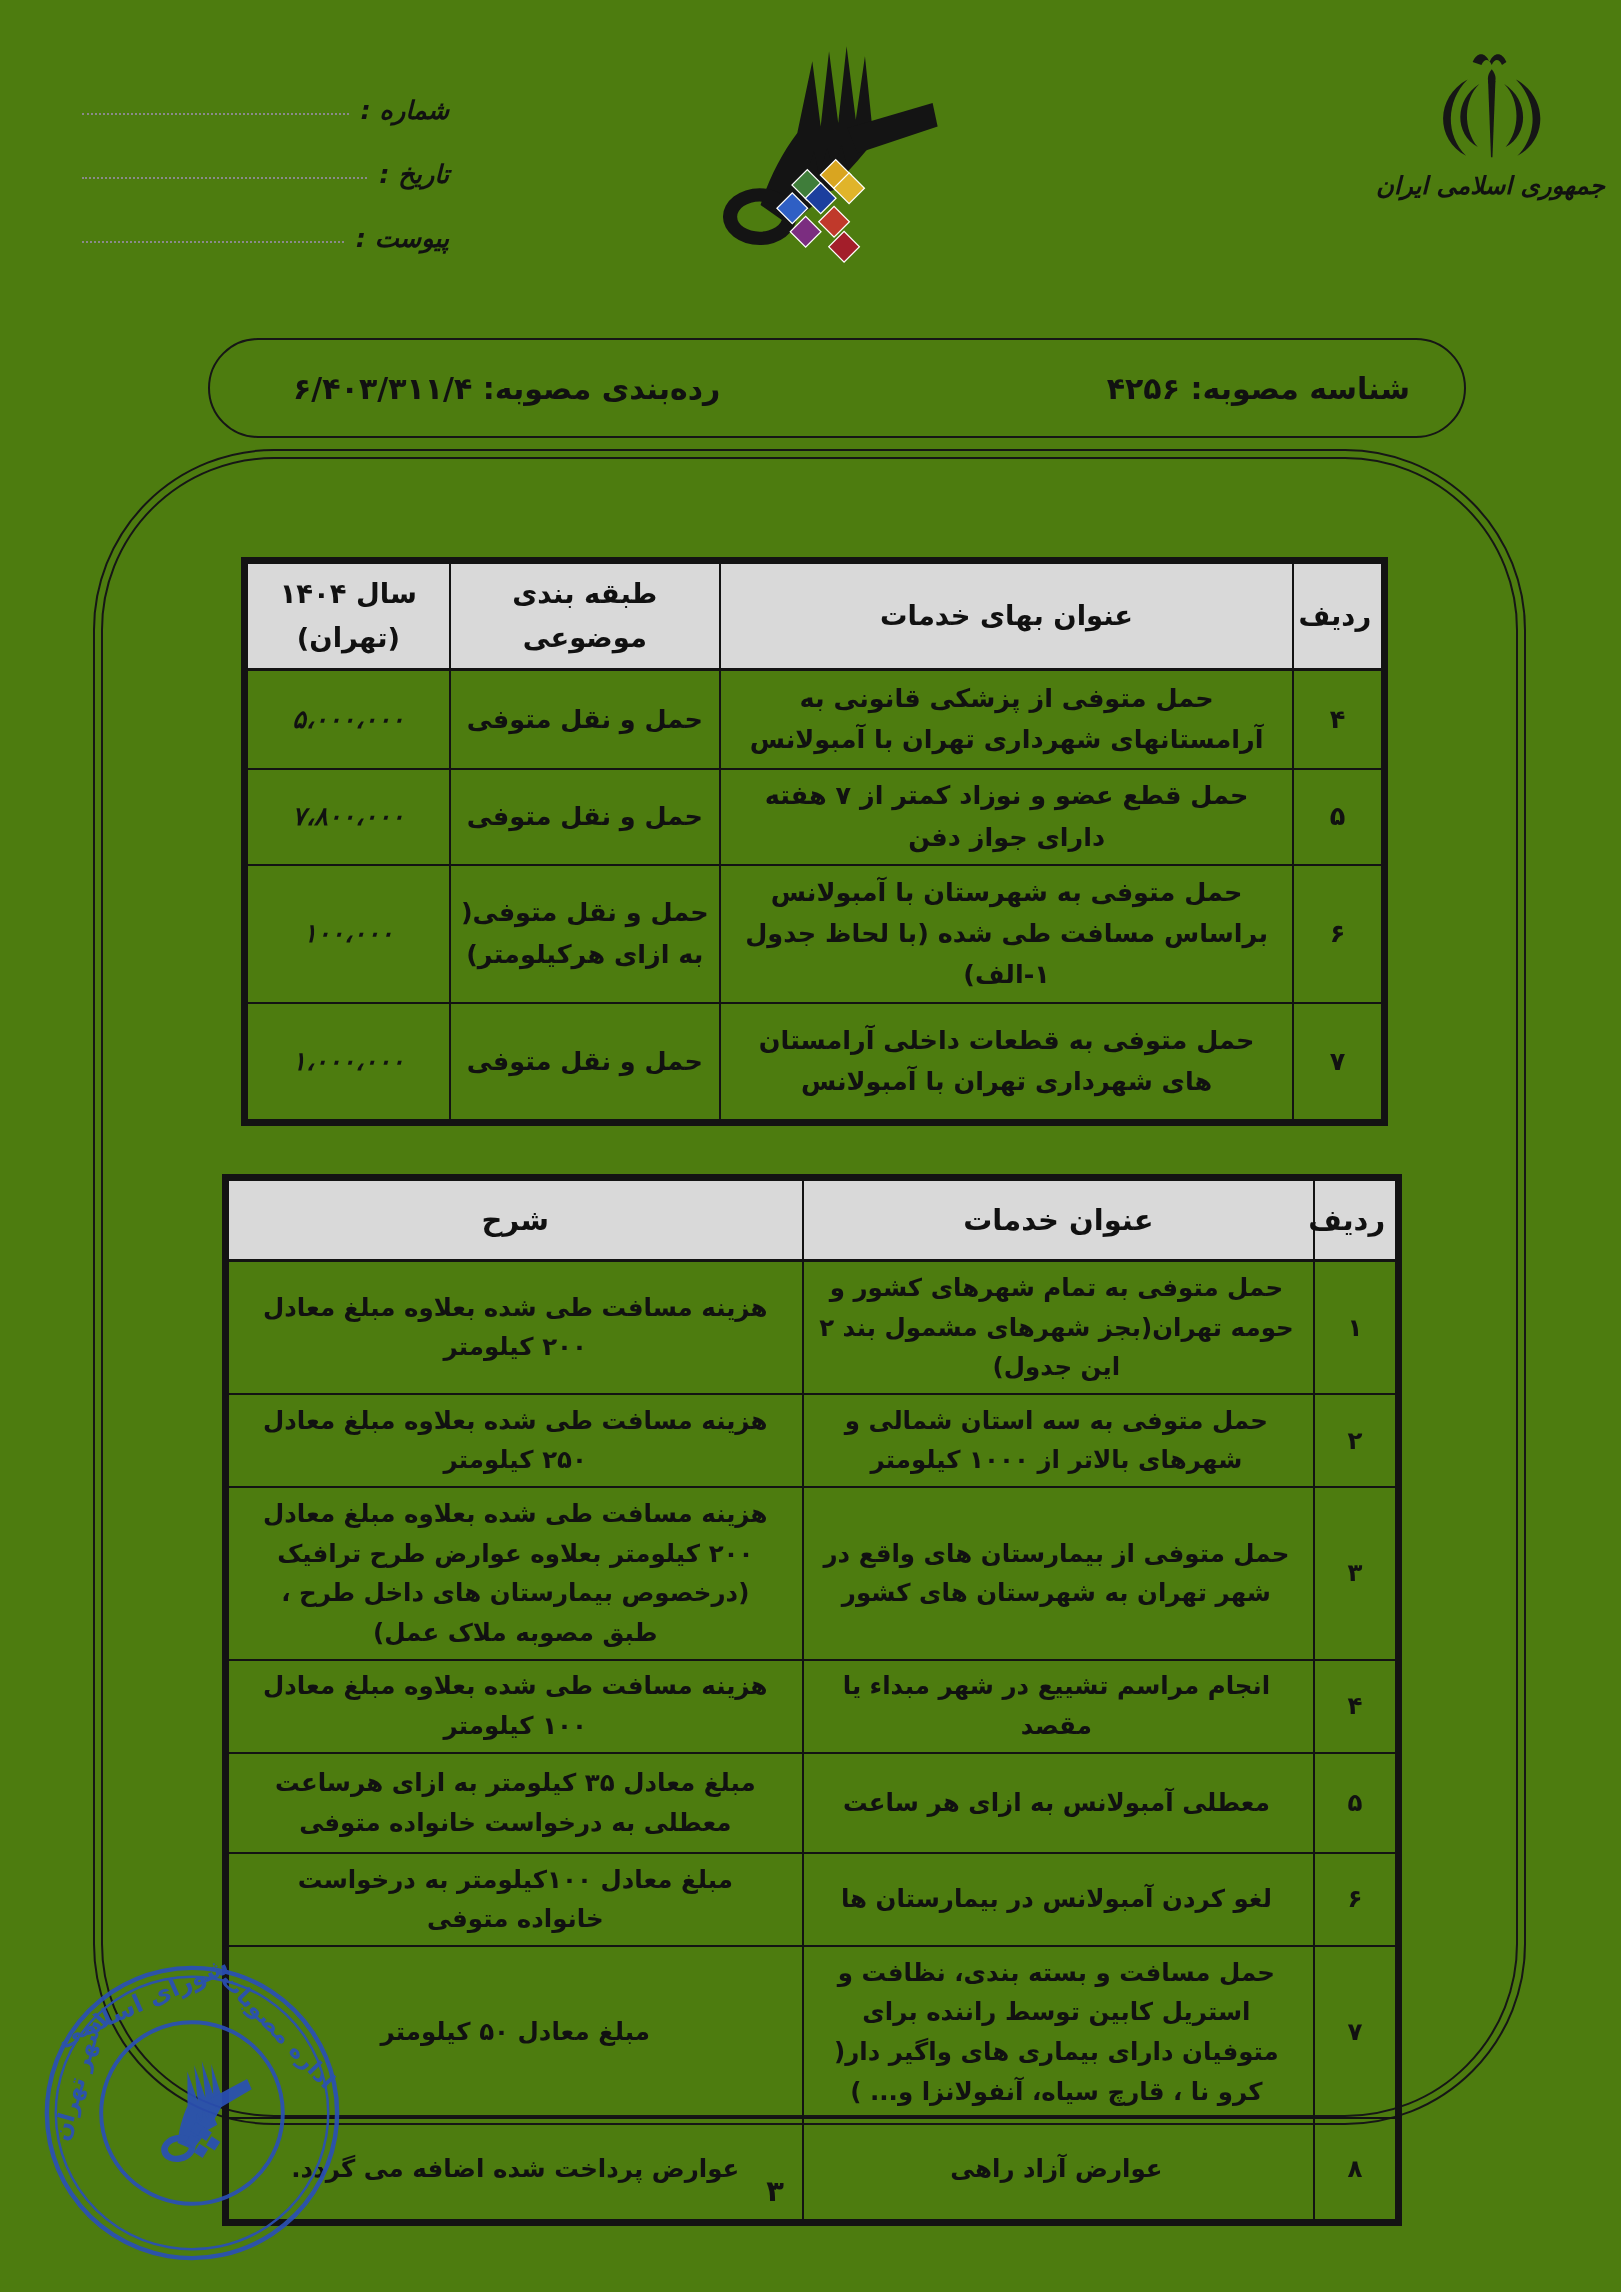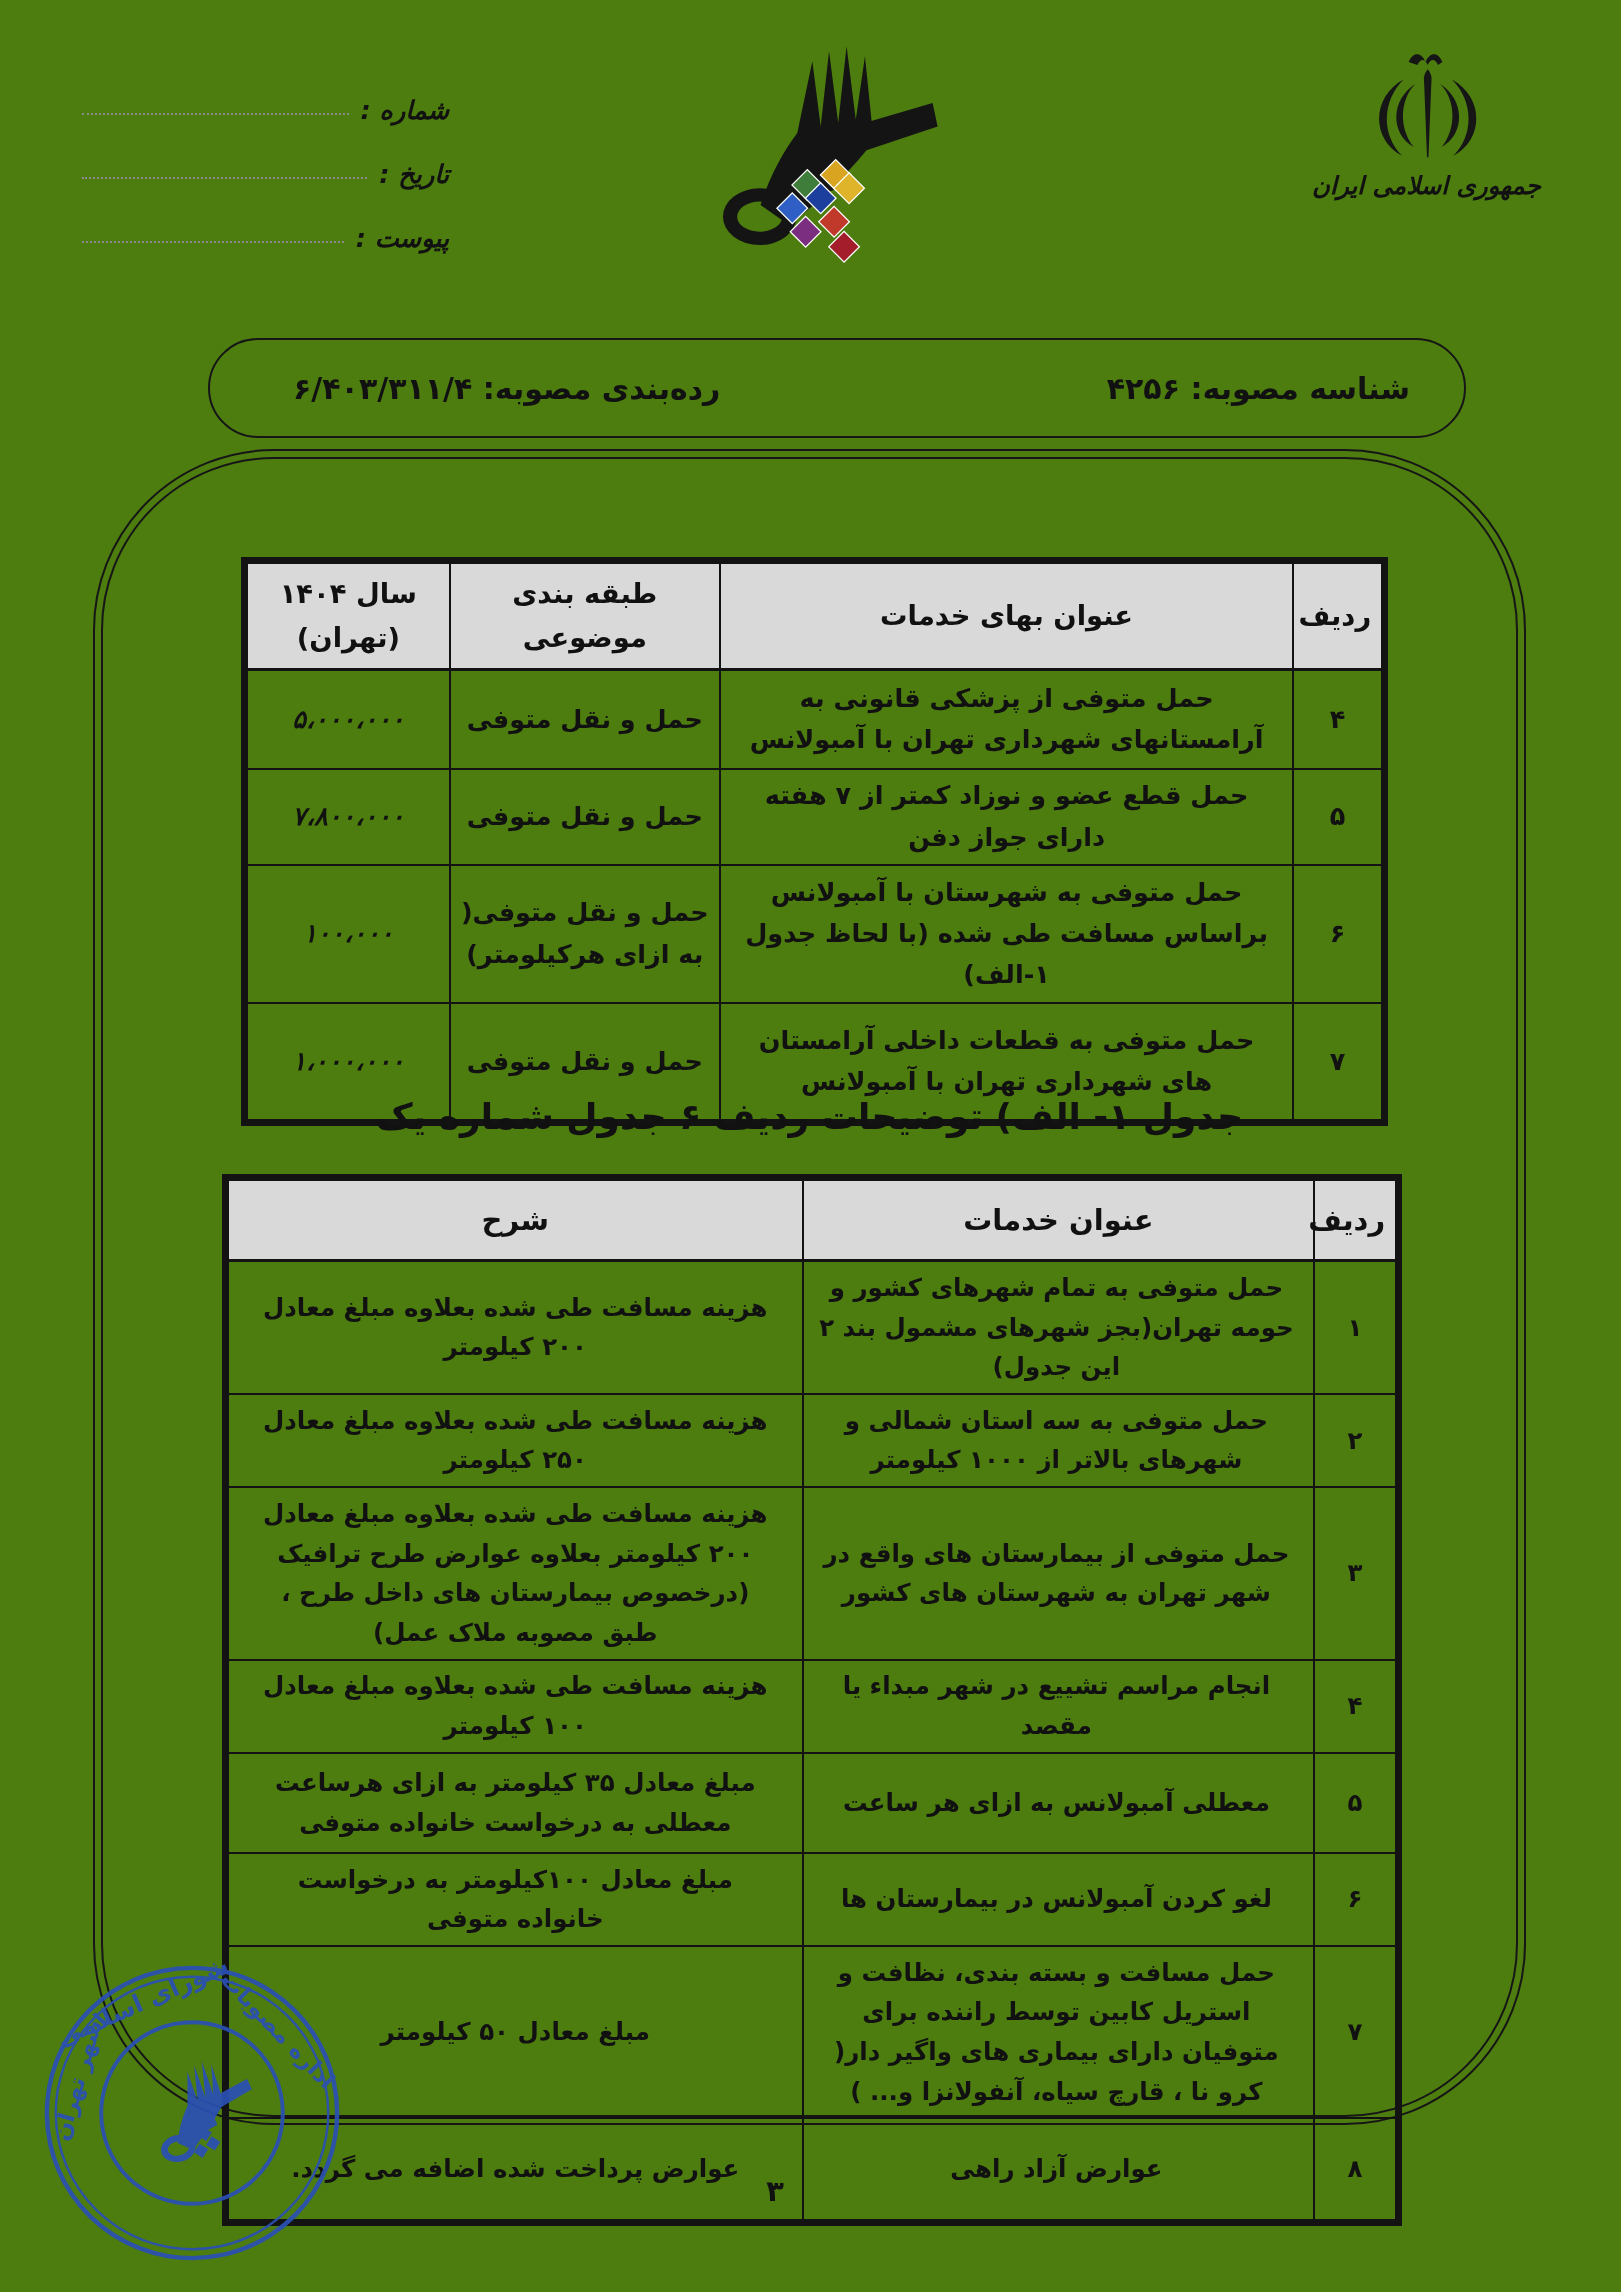--- a/index.html
+++ b/index.html
@@ -10,21 +10,21 @@
     font-family:"DejaVu Sans", sans-serif; color:#111;
   }
   
   .fields { position:absolute; right:auto; left:78px; top:61px; width:377px; }
   .field-row { display:flex; align-items:flex-end; height:64px; }
   .field-label { font-size:25.5px; font-weight:bold; font-style:italic; white-space:nowrap; padding-right:5.9px; }
   .dots { flex:1; border-bottom:2.9px dotted #8a8a8a; margin:0 11.8px 9.8px 3.9px; }
   .council-logo { position:absolute; left:647px; top:25.5px; width:333px; text-align:center; }
   .council-logo svg { display:block; margin:0 auto; }
   .council-caption { font-size:30px; font-weight:bold; font-style:italic; margin-top:0px; letter-spacing:-1px; }
-  .iran-emblem { position:absolute; left:1304px; top:47px; width:245px; text-align:center; }
+  .iran-emblem { position:absolute; left:1368px; top:47px; width:245px; text-align:center; }
   .iran-emblem svg { display:block; margin:0 auto; }
   .emblem-caption { font-size:24.5px; font-weight:bold; font-style:italic; margin-top:5.9px; }
   
   .id-bar {
     position:absolute; left:208px; top:338px; width:1258px; height:100px;
     border:2.9px solid #161616; border-radius:51px;
     display:flex; align-items:center; justify-content:space-between;
     padding:0 54px 0 83px; font-size:30px; font-weight:bold;
   }
   
@@ -188,21 +188,20 @@
         <tr>
           <td>۷</td>
           <td>حمل متوفی به قطعات داخلی آرامستان های شهرداری تهران با آمبولانس</td>
           <td>حمل و نقل متوفی</td>
           <td>۱،۰۰۰،۰۰۰</td>
         </tr>
       </tbody>
     </table>
   </div>
 
-  <div class="section-title">جدول ۱- الف) توضیحات ردیف ۶ جدول شماره یک</div>
 
   <div class="tbl-wrap t2-wrap">
     <table class="doc-table t2">
       <colgroup>
           <col style="width:7.2%">
           <col style="width:43.6%">
           <col style="width:49.2%">
         </colgroup>
       <thead>
         <tr>

